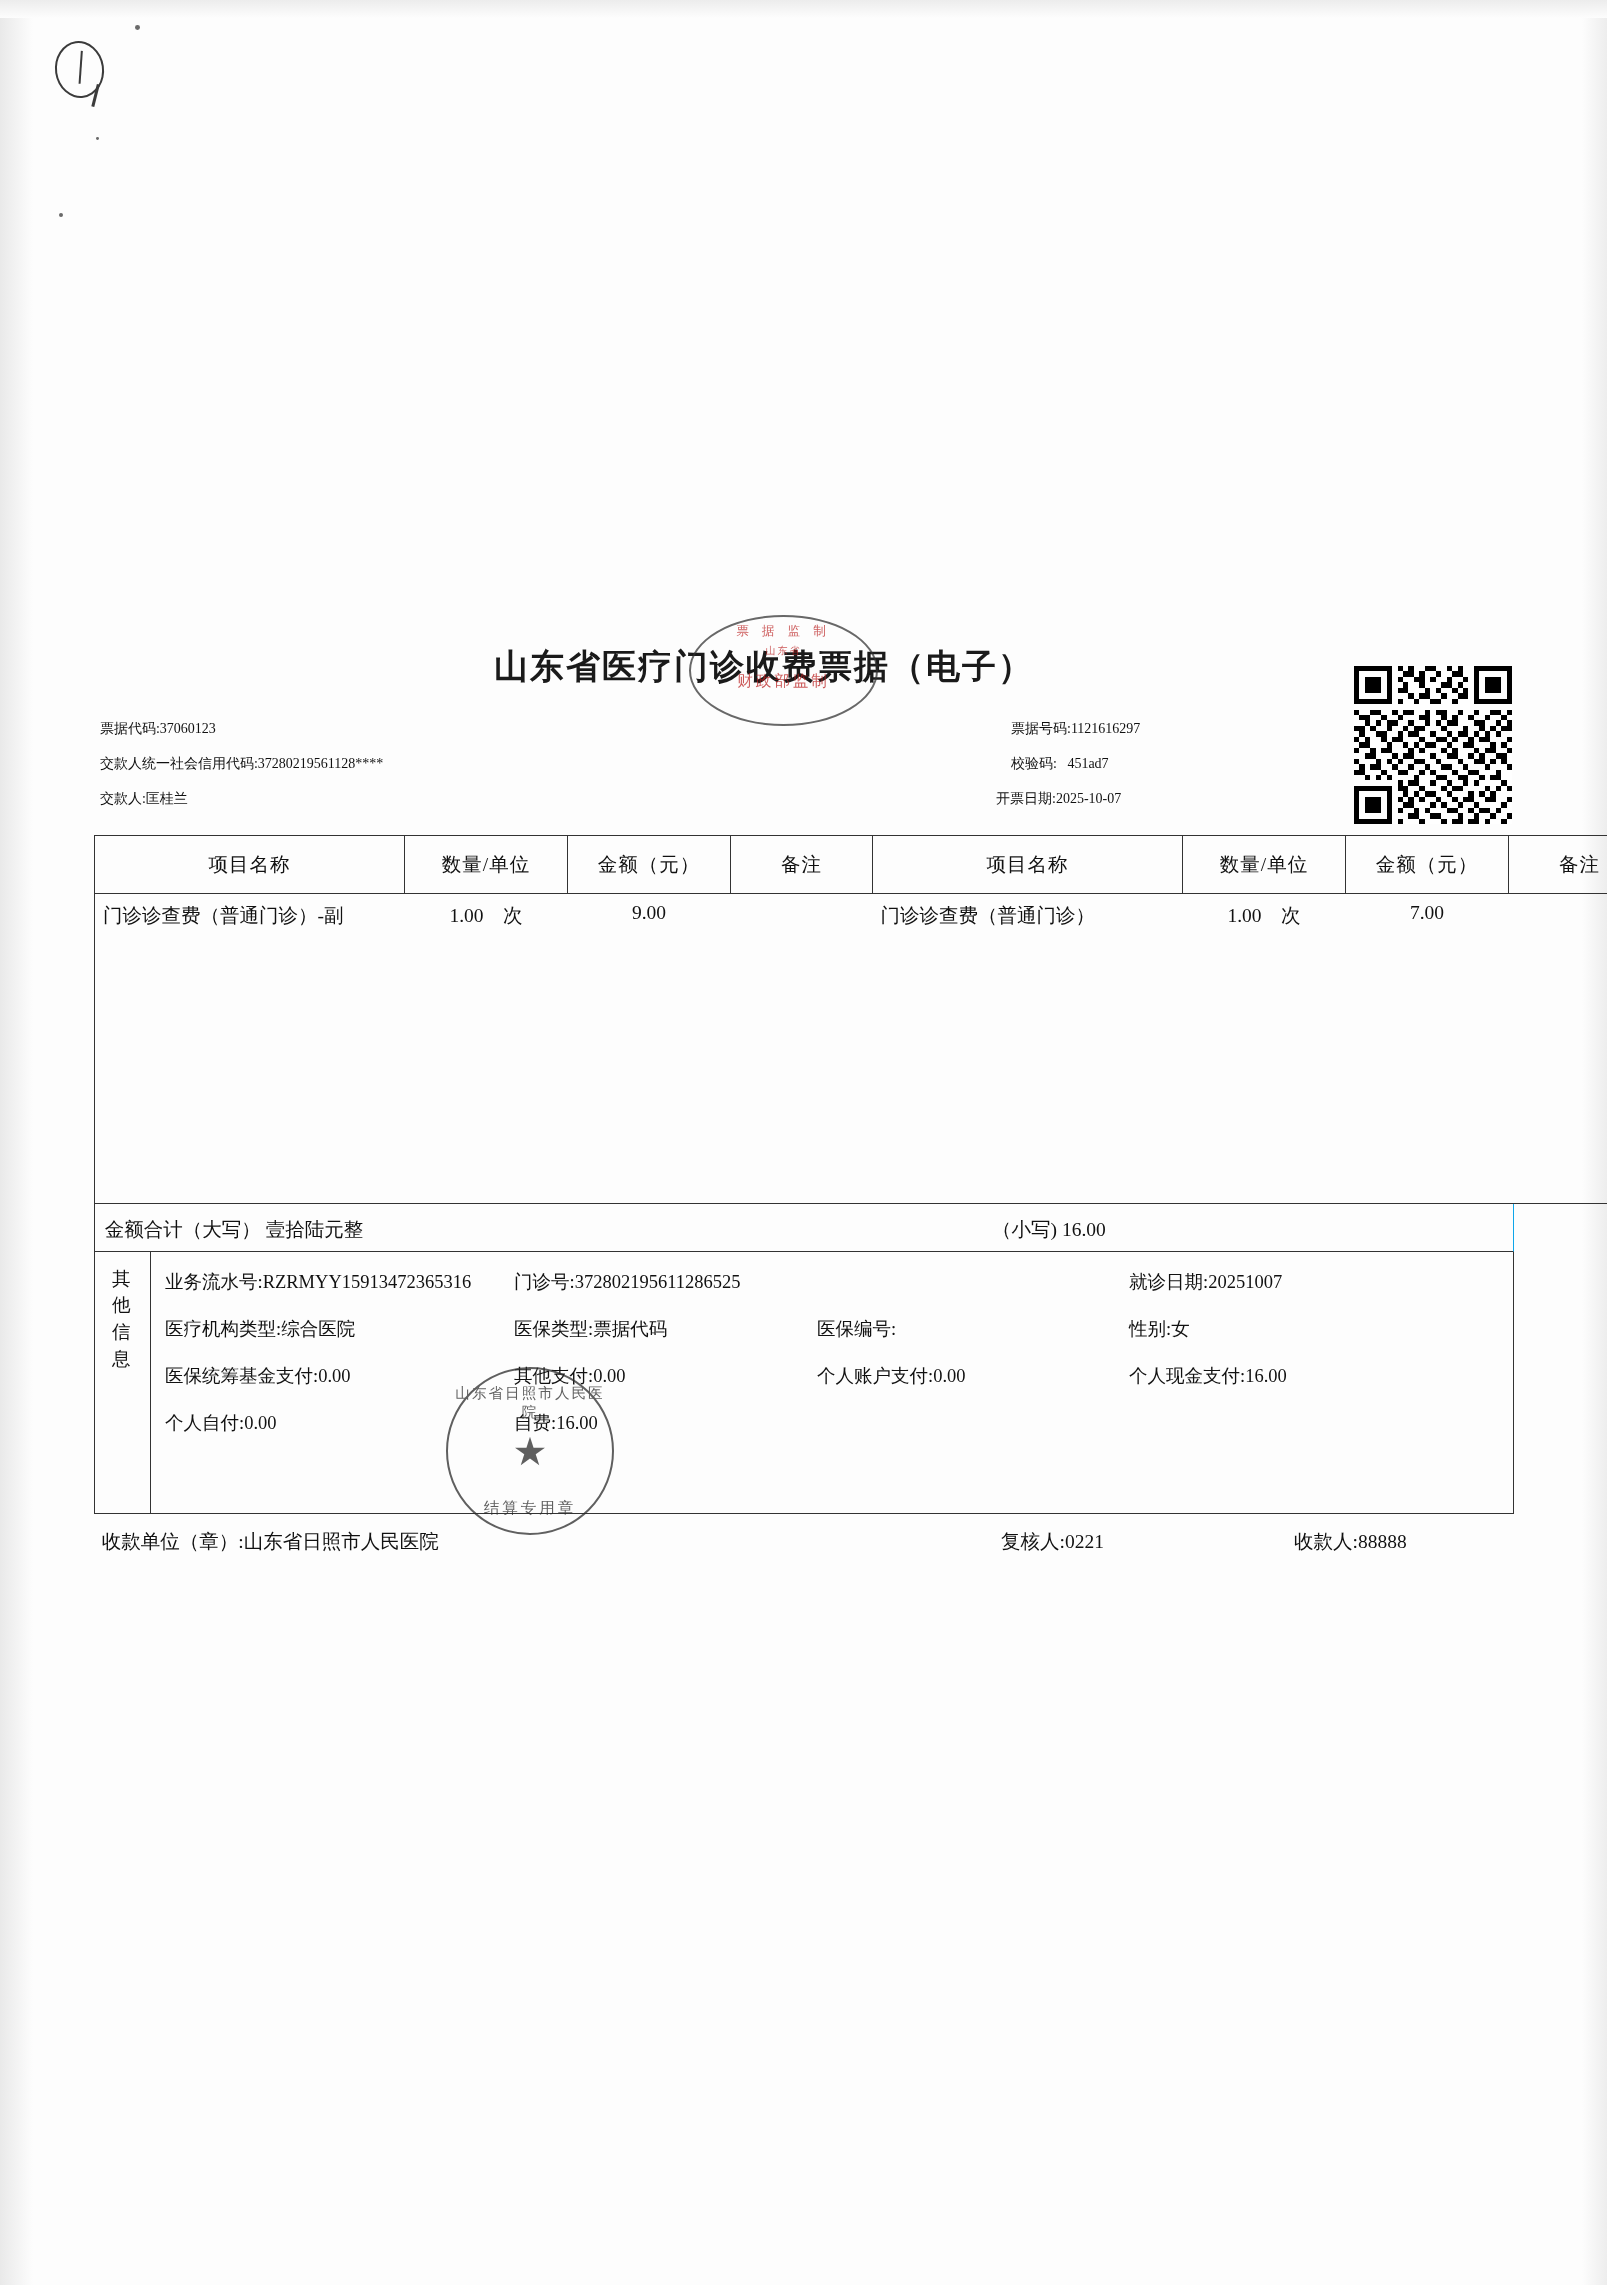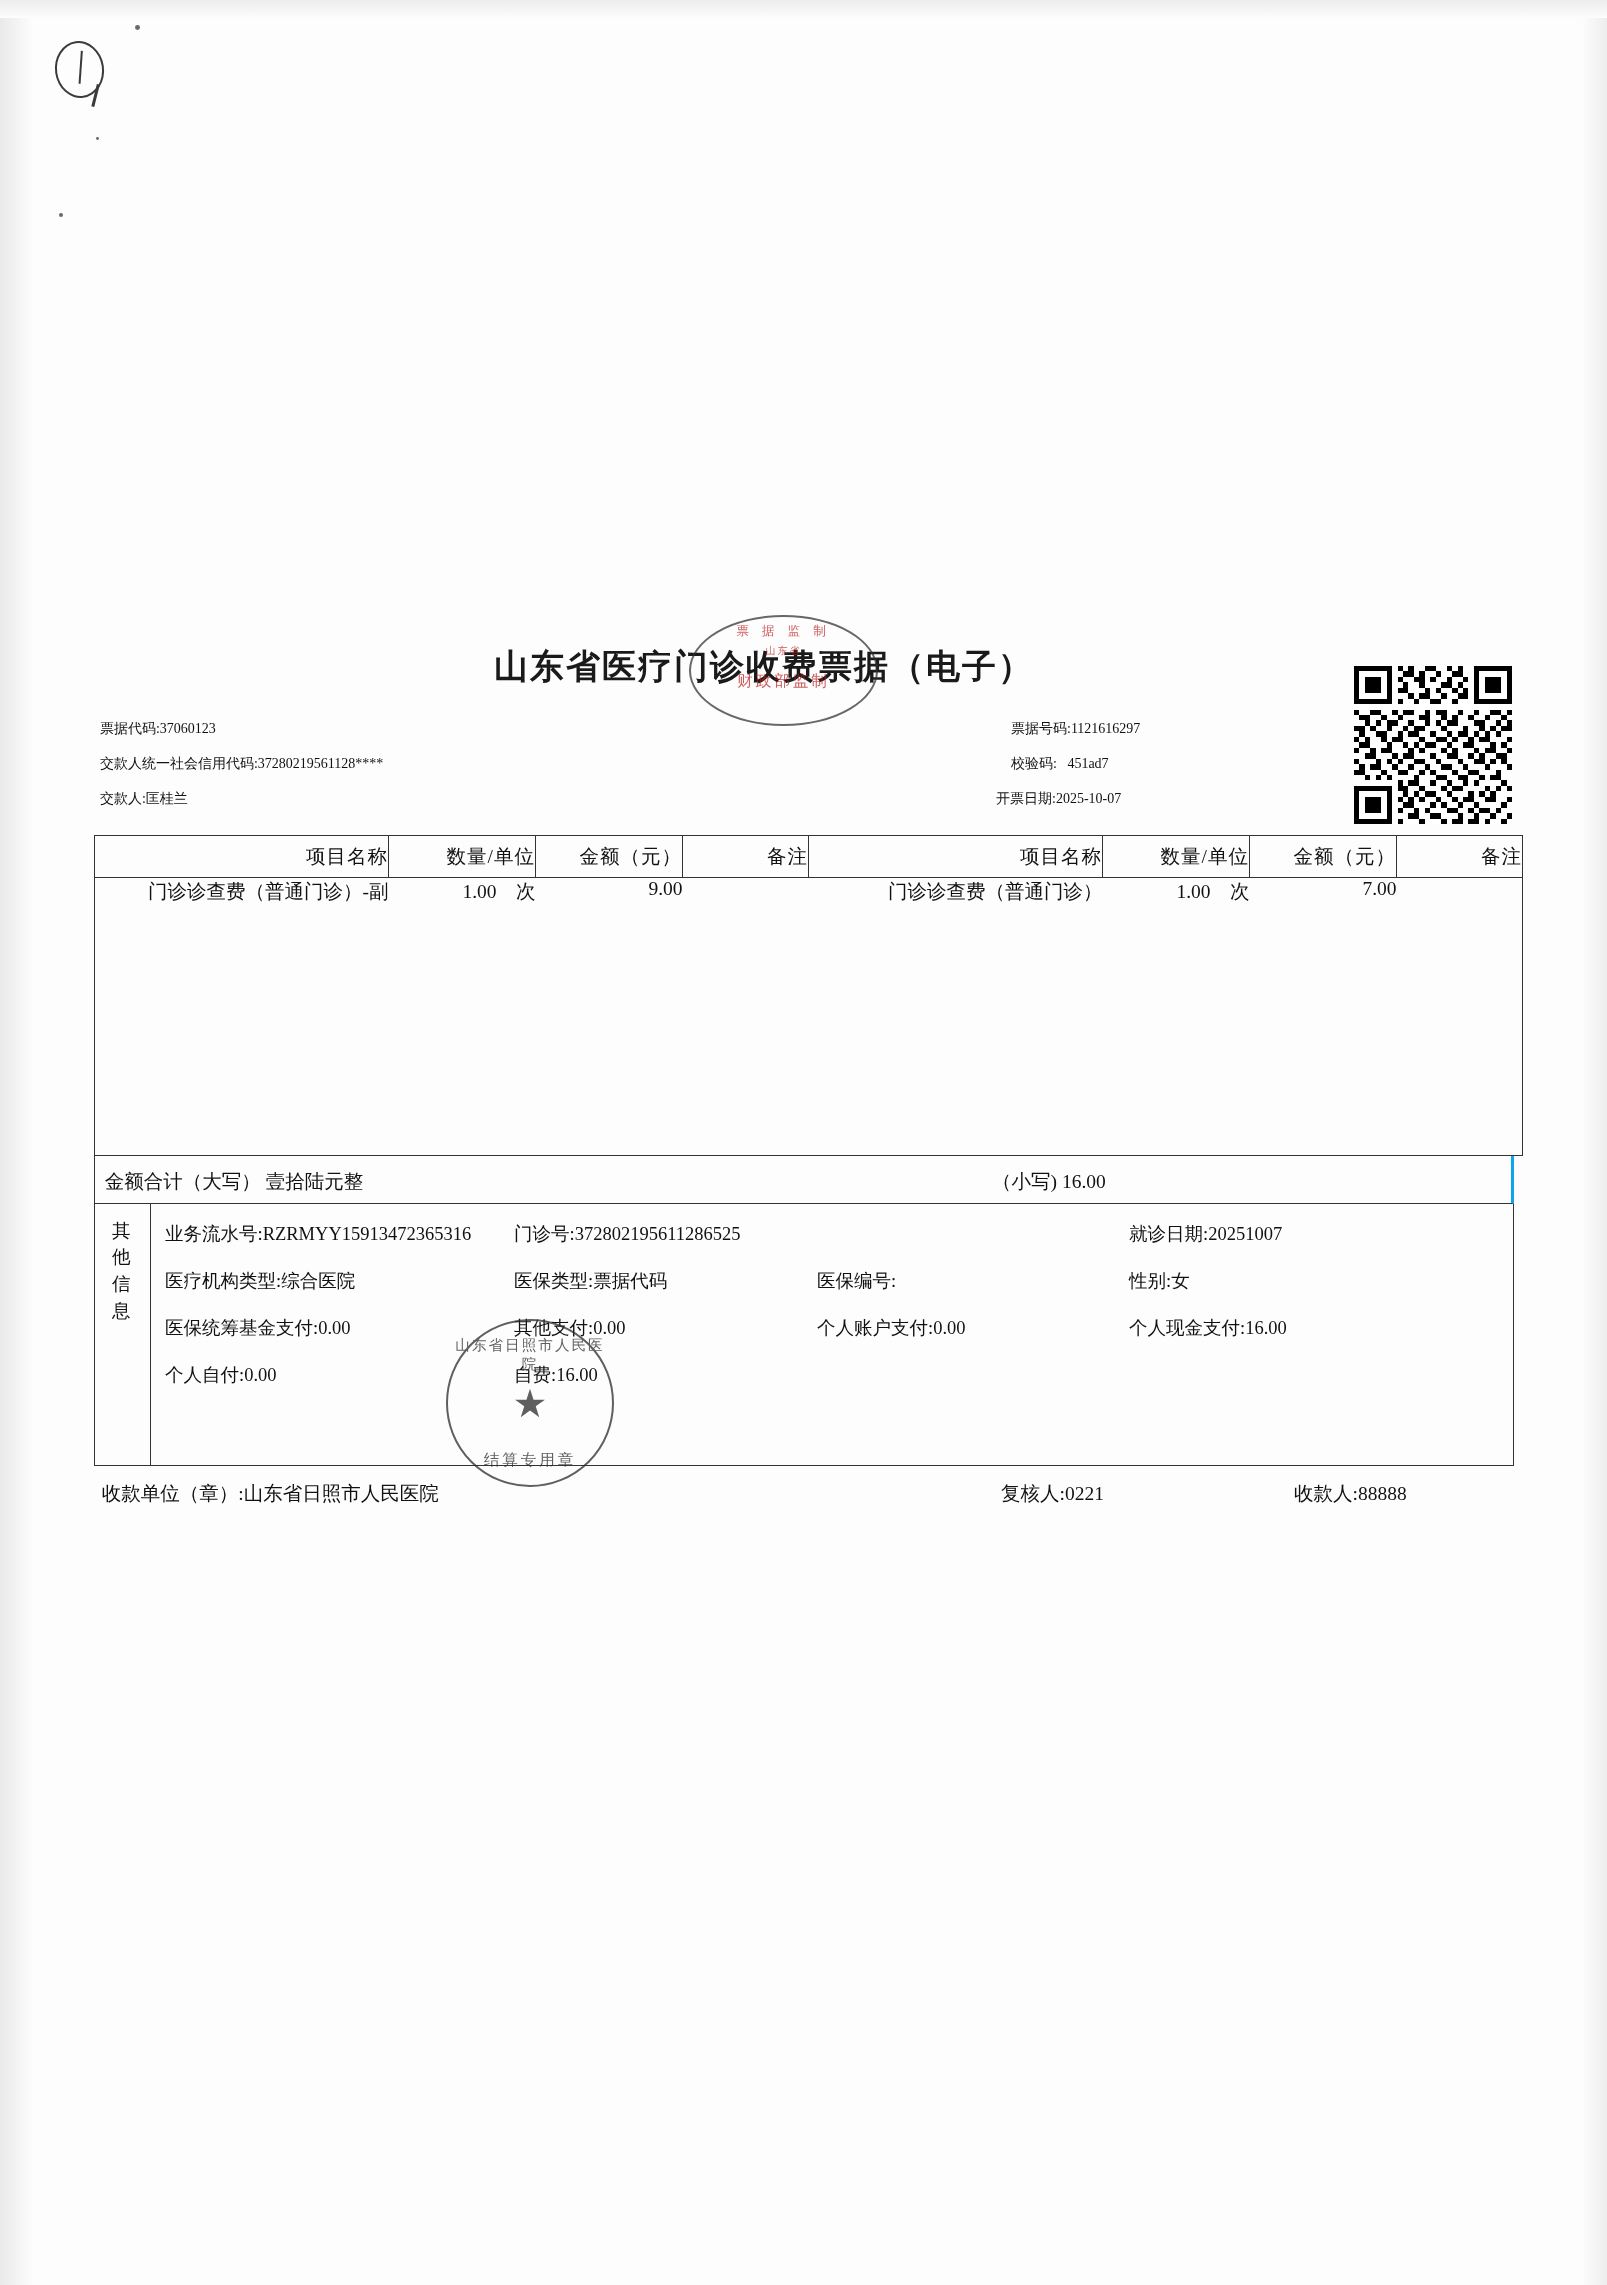--- a/index.html
+++ b/index.html
@@ -154,22 +154,21 @@
 
   
   table.items {
     width: 100%;
     border-collapse: collapse;
     table-layout: fixed;
     font-size: 19.5px;
   }
   table.items th, table.items td {
     border: 1px solid #333;
-    padding: 0;
-    text-align: right;
+    padding: 8px;
   }
   .hdr td {
     height: 41px;
     text-align: center;
     font-weight: 400;
     letter-spacing: 1px;
   }
   .cell-name   { width: 293px; }
   .cell-qty    { width: 146px; }
   .cell-amt    { width: 146px; }
@@ -193,21 +192,21 @@
   table.items tr.body-line td.edge-l,
   table.items tr.spacer td.edge-l { border-left: 1px solid #333; }
   table.items tr.body-line td.edge-r,
   table.items tr.spacer td.edge-r { border-right: 1px solid #333; }
   table.items tr.last-body td { border-bottom: 1px solid #333; }
 
   
   .totals {
     position: relative;
     border-left: 1px solid #333;
-    border-right: 3px solid #0ea5e9;
+    border-right: 1px solid #0ea5e9;
     border-bottom: 1px solid #333;
     height: 47px;
     font-size: 19.5px;
   }
   .totals .t-words {
     position: absolute;
     left: 9.8px; top: 11.7px;
     white-space: nowrap;
   }
   .totals .t-num {

